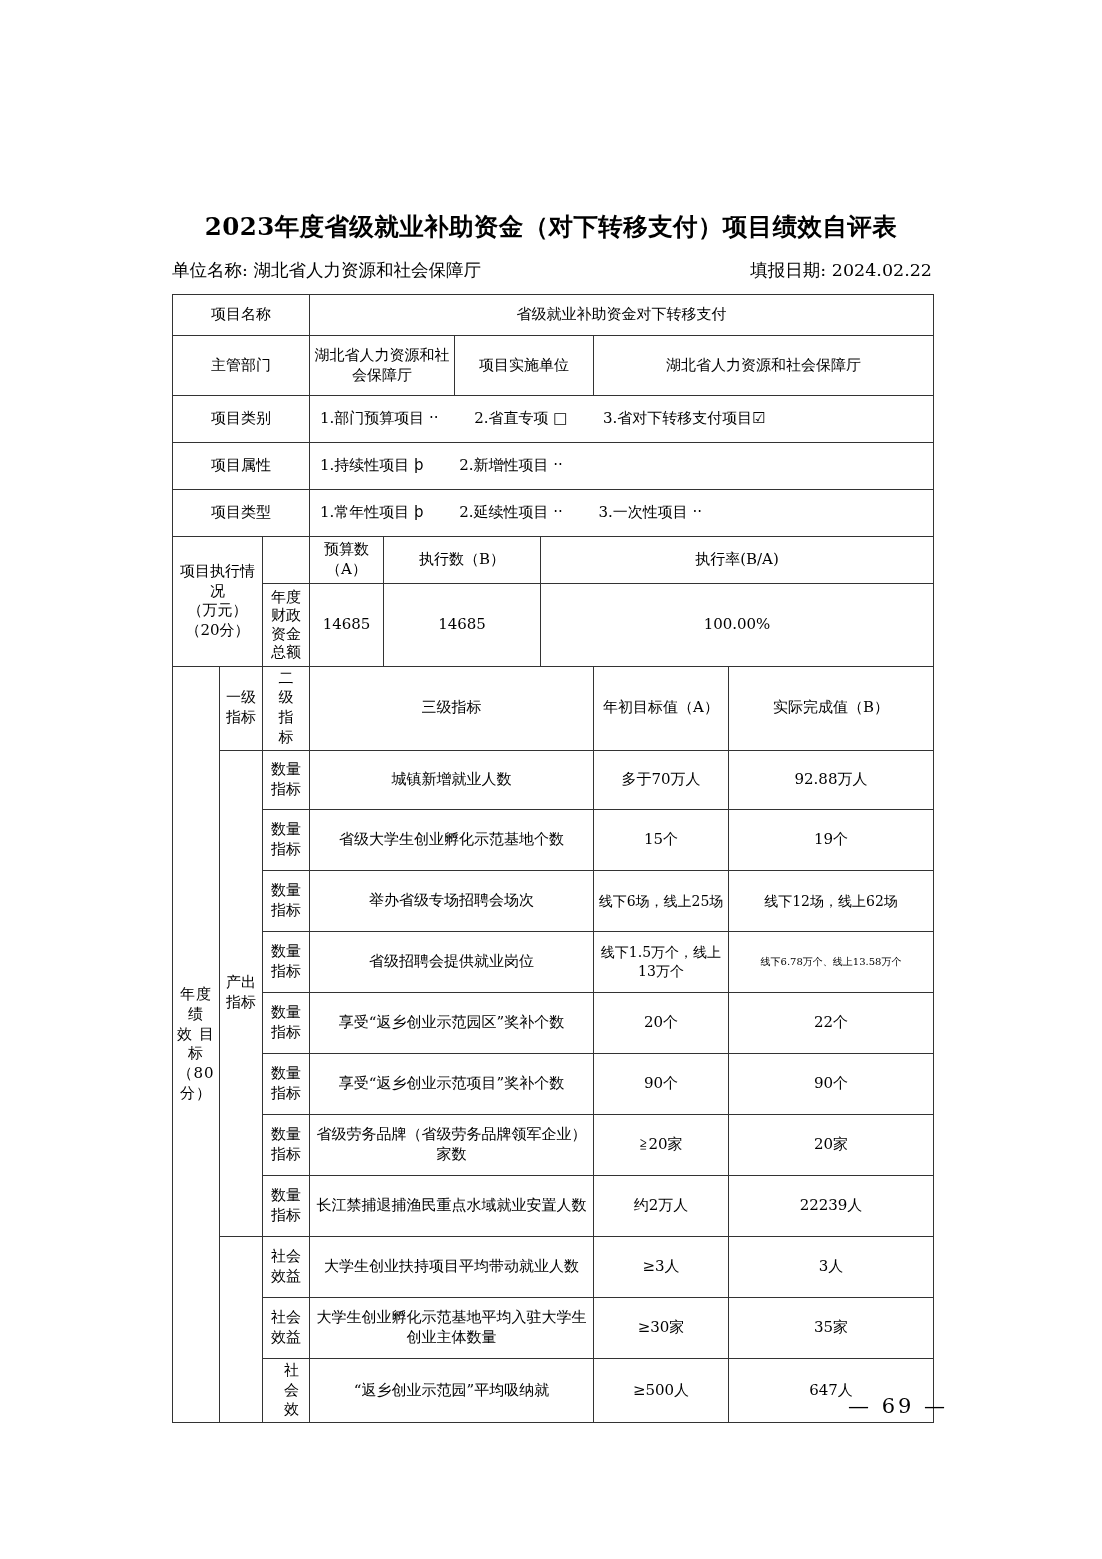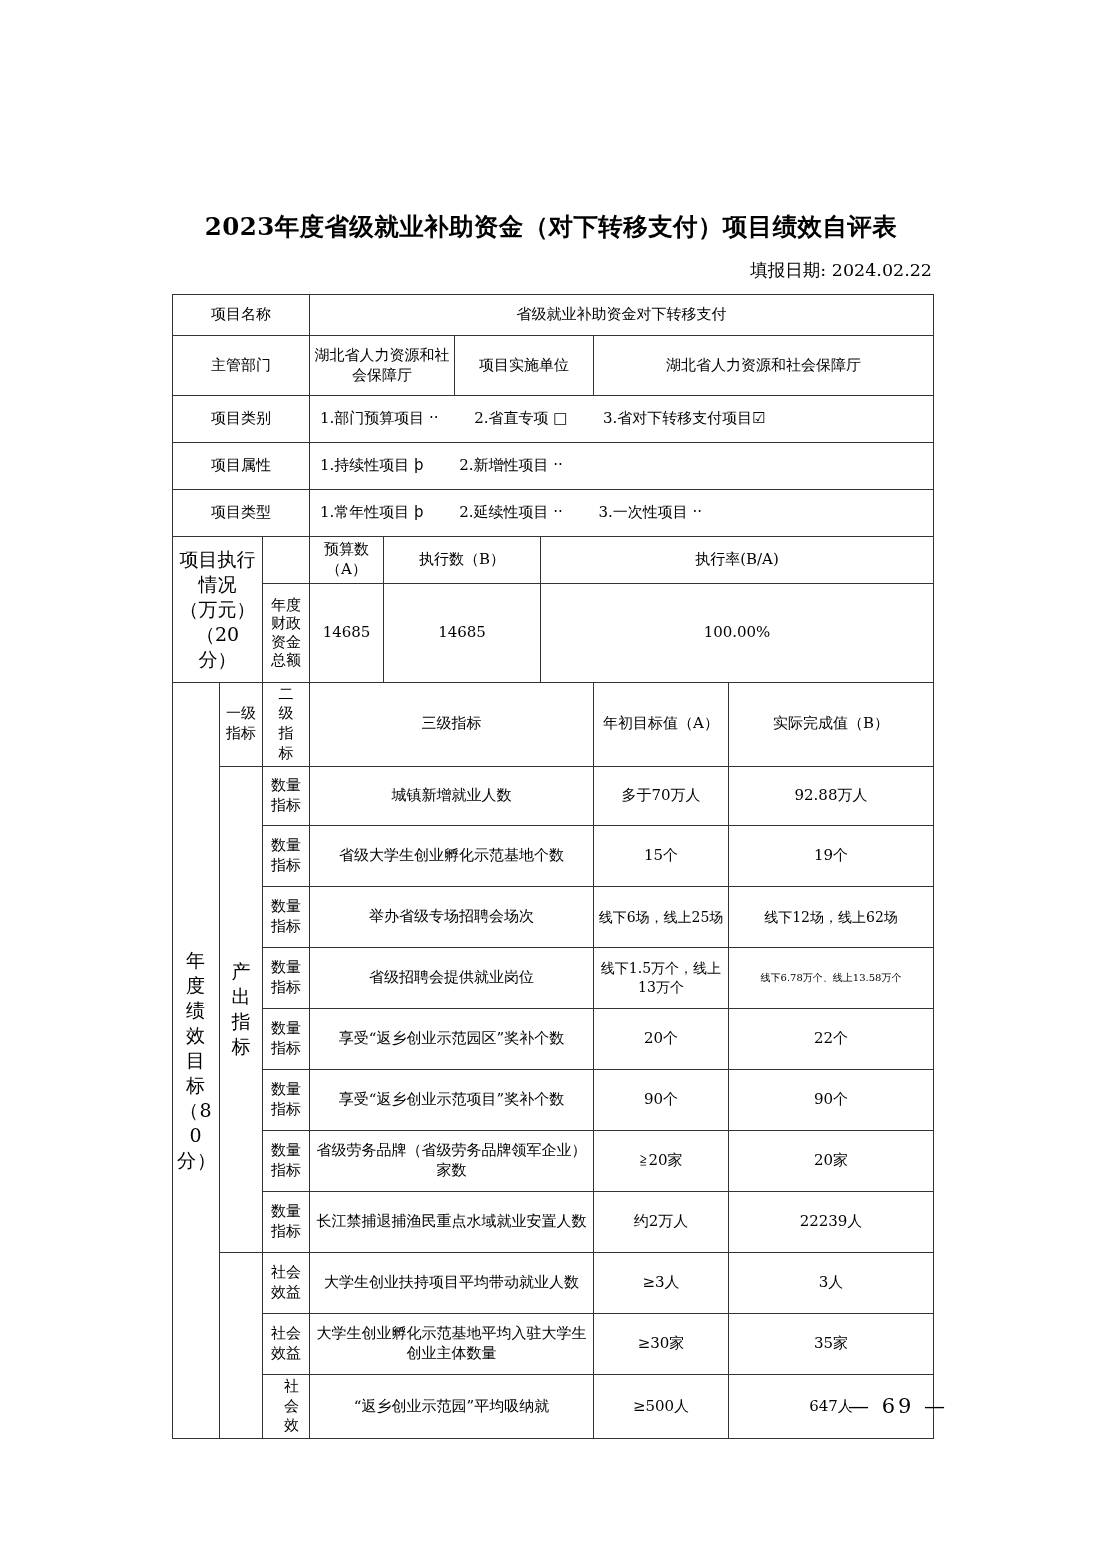--- a/index.html
+++ b/index.html
@@ -75,21 +75,21 @@
     text-align: center;
     vertical-align: middle;
     line-height: 1.32;
     word-break: break-all;
   }
   .grid td.left {
     text-align: left;
     padding-left: 10px;
   }
   .vert {
-    font-size: 19px;
+    font-size: 15px;
     line-height: 1.45;
   }
   .spaced {
     letter-spacing: 1px;
     margin-left: 36px;
   }
   .nowrap { white-space: nowrap; margin-top: 24px; }
   .chk {
     font-family: "DejaVu Sans", sans-serif;
     font-size: 15px;
@@ -113,20 +113,24 @@
   }
 </style>
 </head>
 <body>
 
 <div class="page">
 
   <div class="doc-title">2023年度省级就业补助资金（对下转移支付）项目绩效自评表</div>
 
   <div class="meta-row">
+    <div class="meta-left">
+      <span>单位名称:</span>
+      <span>湖北省人力资源和社会保障厅</span>
+    </div>
     <div class="meta-right">
       <span>填报日期:</span>
       <span>2024.02.22</span>
     </div>
   </div>
 
   <table class="grid">
     <colgroup>
       <col style="width:47px">
       <col style="width:43px">
@@ -196,21 +200,21 @@
           <div>（万元）</div>
           <div>（20分）</div>
         </td>
         <td style="height:34px"></td>
         <td>预算数（A）</td>
         <td colspan="2">执行数（B）</td>
         <td colspan="3">执行率(B/A)</td>
       </tr>
 
       <tr>
-        <td style="height:82px; padding:8px 6px; line-height:1.22">年度财政资金总额</td>
+        <td style="height:82px; padding:0 6px; line-height:1.22">年度财政资金总额</td>
         <td>14685</td>
         <td colspan="2">14685</td>
         <td colspan="3">100.00%</td>
       </tr>
 
       <tr>
         <td rowspan="12" class="vert spaced">
           <div>年度绩</div>
           <div>效 目标</div>
           <div>（80分）</div>

